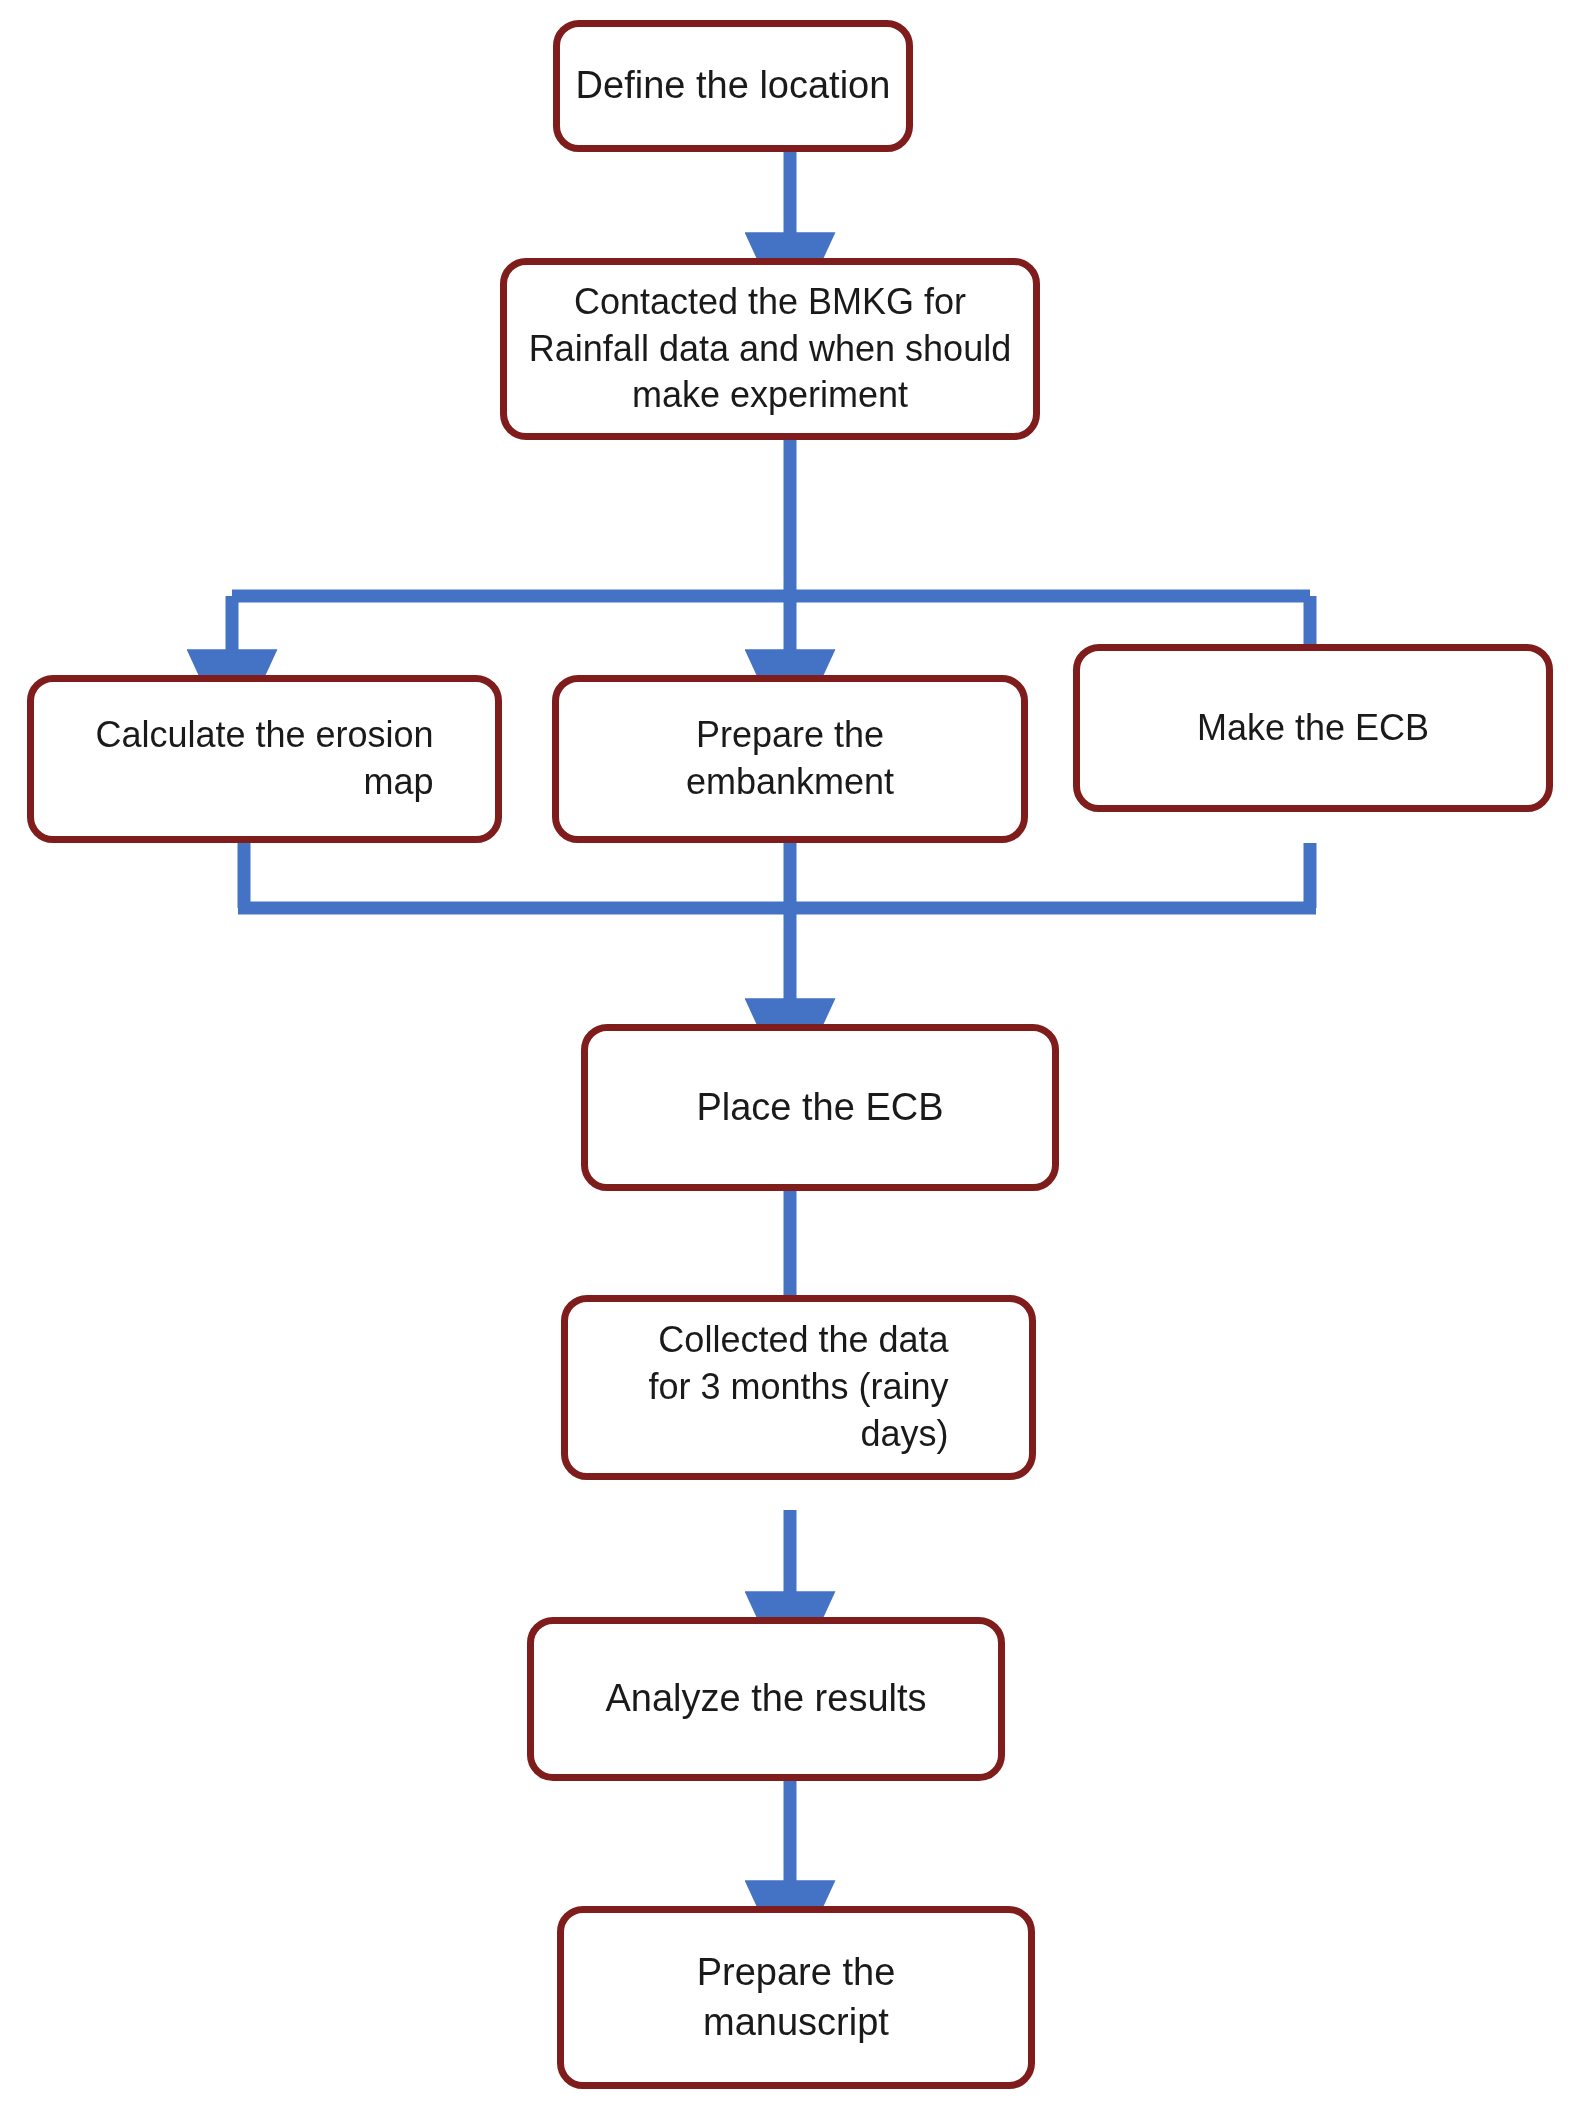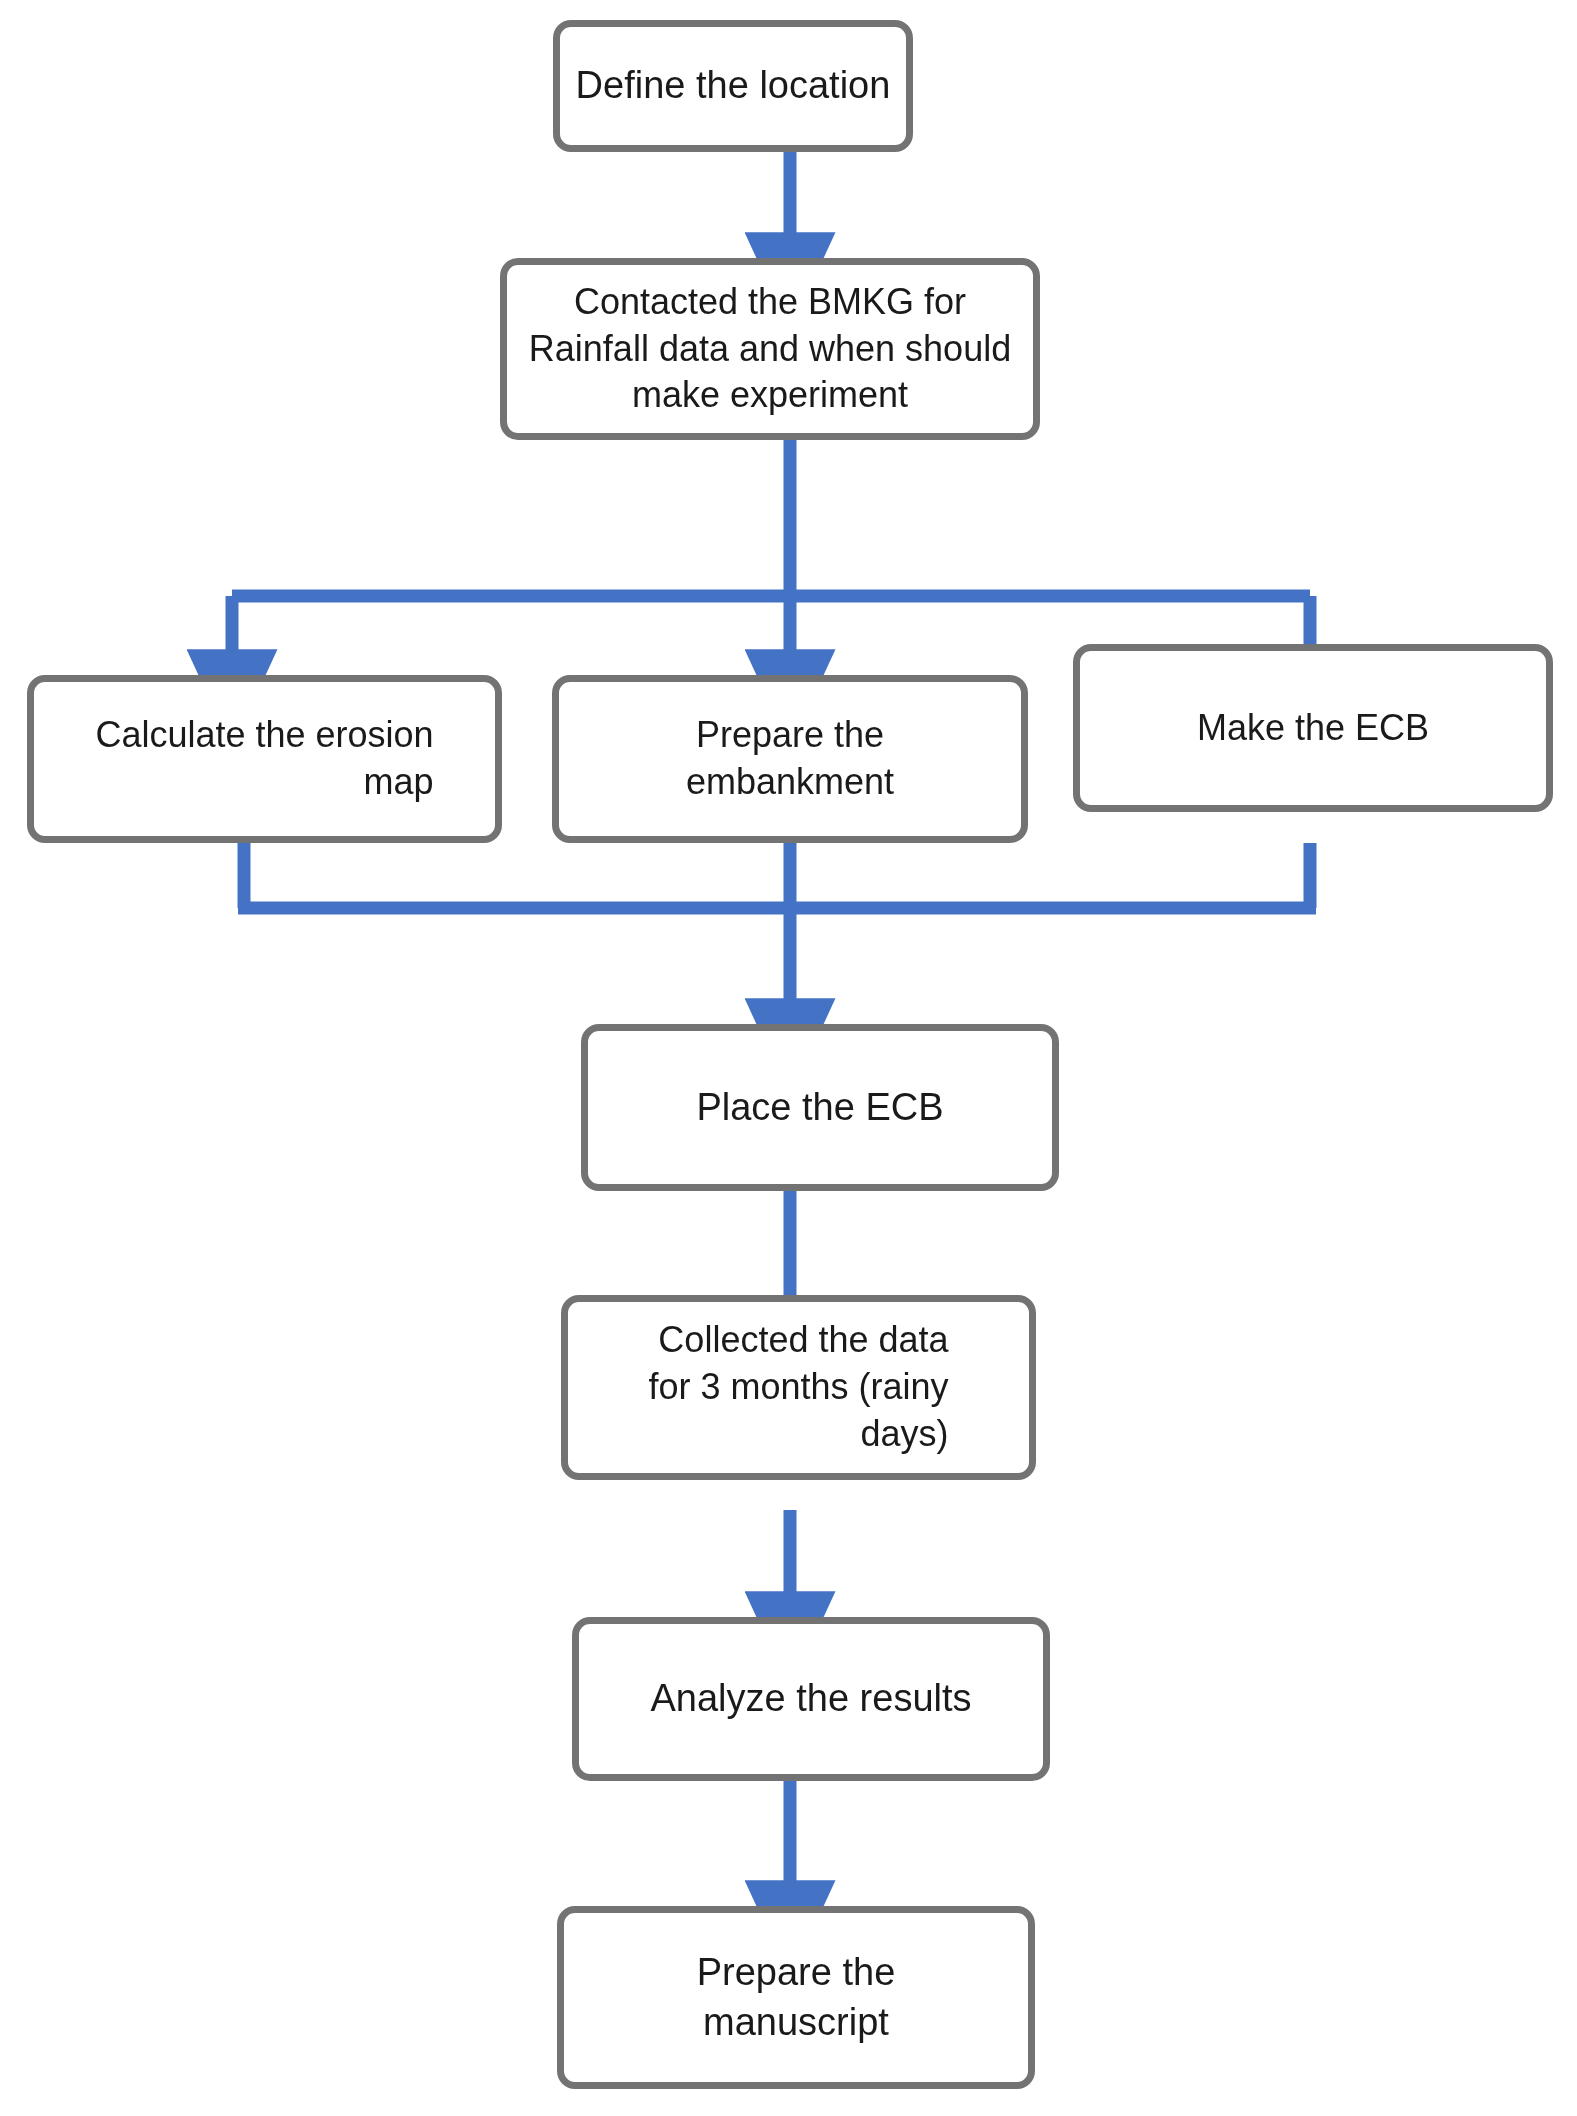--- a/index.html
+++ b/index.html
@@ -23,22 +23,22 @@
     left: 0;
     top: 0;
     width: 1577px;
     height: 2116px;
     pointer-events: none;
   }
   .node {
     position: absolute;
     box-sizing: border-box;
     background: #ffffff;
-    border: 7px solid #737373;
-    border-radius: 18px;
+    border: 7px solid #7f1d1d;
+    border-radius: 26px;
     display: flex;
     align-items: center;
     justify-content: center;
     text-align: center;
     z-index: 5;
   }
   .node-label {
     display: block;
     color: #1a1a1a;
     font-family: "Liberation Sans", sans-serif;
@@ -62,21 +62,21 @@
 
   .n-make-ecb        { left: 1073px; top: 644px;  width: 480px; height: 168px; }
   .n-make-ecb .node-label        { font-size: 36px; }
 
   .n-place-ecb       { left: 581px;  top: 1024px; width: 478px; height: 167px; }
   .n-place-ecb .node-label       { font-size: 38px; }
 
   .n-collect         { left: 561px;  top: 1295px; width: 475px; height: 185px; text-align: right; }
   .n-collect .node-label         { font-size: 36px; }
 
-  .n-analyze         { left: 572px;  top: 1617px; width: 478px; height: 164px; }
+  .n-analyze         { left: 527px;  top: 1617px; width: 478px; height: 164px; }
   .n-analyze .node-label         { font-size: 38px; }
 
   .n-manuscript      { left: 557px;  top: 1906px; width: 478px; height: 183px; }
   .n-manuscript .node-label      { font-size: 38px; }
 </style>
 </head>
 <body>
 
 <div id="canvas">
 

